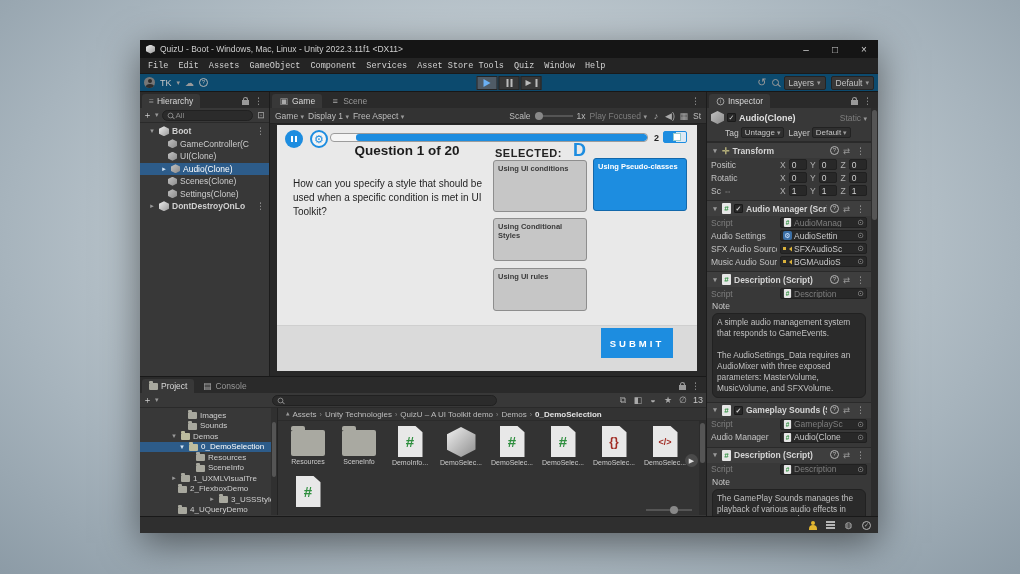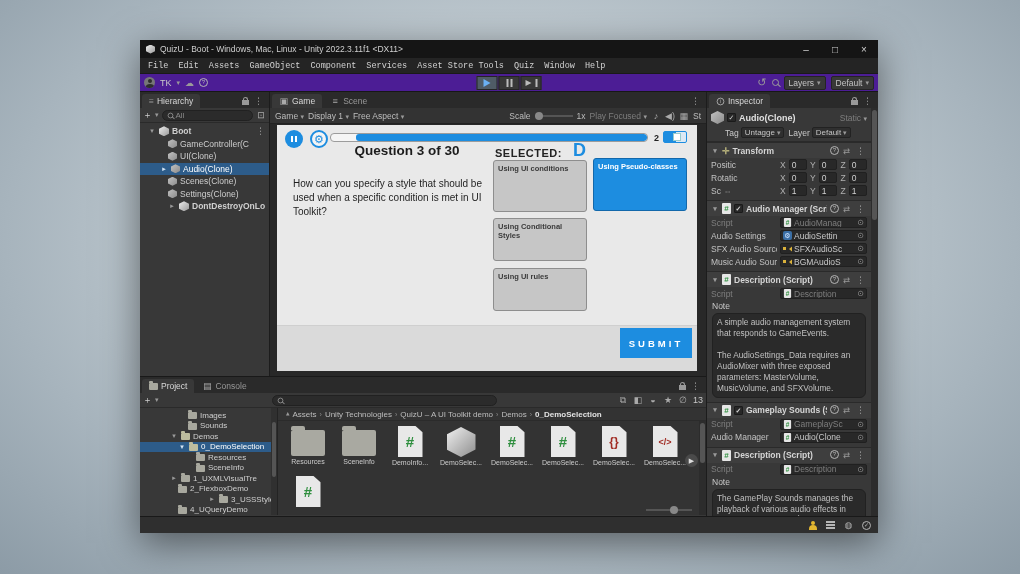--- a/index.html
+++ b/index.html
@@ -10,21 +10,21 @@
     position:relative; font-size:9px; color:#c8c8c8;
   }
   .window { position:absolute; left:140px; top:40px; width:738px; height:493px;
     background:#383838; box-shadow:0 10px 36px rgba(0,0,0,.5); display:flex; flex-direction:column; }
   
   .titlebar { height:18px; background:#151515; display:flex; align-items:center; padding:0 2px 0 6px; gap:5px; color:#cfcfcf; flex:none; }
   .titlebar .title { flex:1; font-size:8.5px; white-space:nowrap; overflow:hidden; }
   .winbtn { width:24px; height:18px; display:flex; align-items:center; justify-content:center; color:#cfcfcf; font-size:10px; }
   .menubar { height:16px; background:#242424; display:flex; align-items:center; padding:0 3px; flex:none; border-bottom:1px solid #1a1a1a;font-family:Liberation Mono, monospace;}
   .menu-item { padding:1px 5px; font-size:8.5px; color:#d2d2d2; white-space:nowrap; }
-  .maintoolbar { height:18px; background:#4c1d95; border-bottom:1px solid #171717; display:flex; align-items:center; padding:0 4px; position:relative; flex:none;}
+  .maintoolbar { height:18px; background:#0c4a6e; border-bottom:1px solid #171717; display:flex; align-items:center; padding:0 4px; position:relative; flex:none;}
   .tb-left,.tb-right { display:flex; align-items:center; gap:5px; }
   .tb-right { margin-left:auto; }
   .transport { position:absolute; left:50%; transform:translateX(-50%); display:flex; gap:1px; }
   .tbtn { width:21px; height:14px; background:#383838; border:1px solid #242424; display:flex; align-items:center; justify-content:center; }
   .tbtn.on { background:#4f5b66; }
   .play-tri { width:0; height:0; border:4px solid transparent; border-left:7px solid #6ab0f3; margin-left:3px;}
   .pause-bars { display:flex; gap:2px; } .pause-bars i { width:2px; height:8px; background:#bbb; }
   .step { display:flex; align-items:center; gap:1px;} .step .t{width:0;height:0;border:3.5px solid transparent;border-left:6px solid #bbb;} .step .b{width:2px;height:8px;background:#bbb;}
   .avatar { width:11px; height:11px; border-radius:50%; background:#777; position:relative; overflow:hidden;}
   .avatar::before{content:'';position:absolute;left:3.5px;top:2px;width:4px;height:4px;border-radius:50%;background:#2e2e2e;}
@@ -79,21 +79,21 @@
   .qtitle { position:absolute; left:20px; top:18px; width:220px; text-align:center; font-weight:bold; font-size:13.5px; color:#1c1c1c;}
   .qsel-label { position:absolute; left:218px; top:22px; font-weight:bold; font-size:11px; letter-spacing:.5px; color:#222;}
   .qsel-letter { position:absolute; left:296px; top:15px; font-weight:bold; font-size:18px; color:#1d8de0;}
   .qtext { position:absolute; left:16px; top:52px; width:200px; font-size:10px; line-height:1.4; color:#1f1f1f;}
   .answer { position:absolute; width:94px; background:#c6c6c6; border:1px solid #8e8e8e; border-radius:3px; padding:3px 4px; font-size:7.5px; font-weight:bold; color:#3a3a3a;}
   .answer.sel-ans { background:#1d8de0; border-color:#1268ab; color:#fff;}
   .a0 { left:216px; top:35px; height:52px;}
   .a1 { left:316px; top:33px; height:53px;}
   .a2 { left:216px; top:93px; height:43px;}
   .a3 { left:216px; top:143px; height:43px;}
-  .submit { position:absolute; left:343px; top:203px; width:72px; height:30px; background:#1d8de0; color:#fff; display:flex; align-items:center; justify-content:center; font-weight:bold; font-size:9.5px; letter-spacing:3px;}
+  .submit { position:absolute; left:324px; top:203px; width:72px; height:30px; background:#1d8de0; color:#fff; display:flex; align-items:center; justify-content:center; font-weight:bold; font-size:9.5px; letter-spacing:3px;}
   
   .inspector { width:172px; flex:none; background:#383838; border-left:1px solid #1c1c1c; display:flex; flex-direction:column; position:relative; font-size:8.5px;}
   .insp-scroll { position:absolute; right:0; top:16px; bottom:0; width:7px; background:#2c2c2c; }
   .insp-scroll .thumb { position:absolute; left:1px; right:1px; top:2px; height:110px; background:#555; border-radius:3px;}
   .insp-body { flex:1; overflow:hidden; padding-right:7px;}
   .go-header { display:flex; align-items:center; gap:3px; padding:3px 4px 1px 4px;}
   .goname { flex:1; font-weight:bold; color:#e0e0e0; font-size:9px; white-space:nowrap; overflow:hidden;}
   .taglayer { display:flex; align-items:center; gap:2px; padding:2px 4px 3px 18px; border-bottom:1px solid #2a2a2a;}
   .ddchip { display:flex; align-items:center; gap:2px; background:#2f2f2f; border:1px solid #222; border-radius:2px; padding:0 3px; height:11px; font-size:8px; color:#c4c4c4;}
   .icomp { border-top:1px solid #2a2a2a; }
@@ -265,21 +265,21 @@
                 <span>Audio(Clone)</span>
             </div>
             <div class="trow" style="padding-left:28px;">
               <span class="cube"></span>
                 <span>Scenes(Clone)</span>
             </div>
             <div class="trow" style="padding-left:28px;">
               <span class="cube"></span>
                 <span>Settings(Clone)</span>
             </div>
-            <div class="trow" style="padding-left:8px;margin-left:20px;">
+            <div class="trow" style="padding-left:8px;">
               <span class="tw">▸</span>
                 <span class="ucube"></span>
               <span style="font-weight:bold;">DontDestroyOnLo</span>
               <span class="kebab" style="margin-left:auto;">⋮</span>
             </div>
           </div>
         </div>
 
         <div class="gameview">
           <div class="tabbar">
@@ -320,21 +320,21 @@
               </span>
             <span class="qbtn-round qgear">⚙</span>
             <span class="qprogress">
                 <span class="fill"></span>
               </span>
             <span class="qlives">2</span>
             <span class="qtoggle">
                 <span class="half"></span>
                 <span class="knob"></span>
               </span>
-            <div class="qtitle">Question 3 of 30</div>
+            <div class="qtitle">Question 1 of 20</div>
             <div class="qsel-label">SELECTED:</div>
             <div class="qsel-letter">D</div>
             <div class="qtext">How can you specify a style that should be used when a specific condition is met in UI Toolkit?</div>
             <div class="answer a0">Using UI conditions</div>
             <div class="answer a1 sel-ans">Using Pseudo-classes</div>
             <div class="answer a3">Using UI rules</div>
             <div class="answer a2">Using Conditional Styles</div>
             <div class="submit">SUBMIT</div>
           </div>
         </div>

